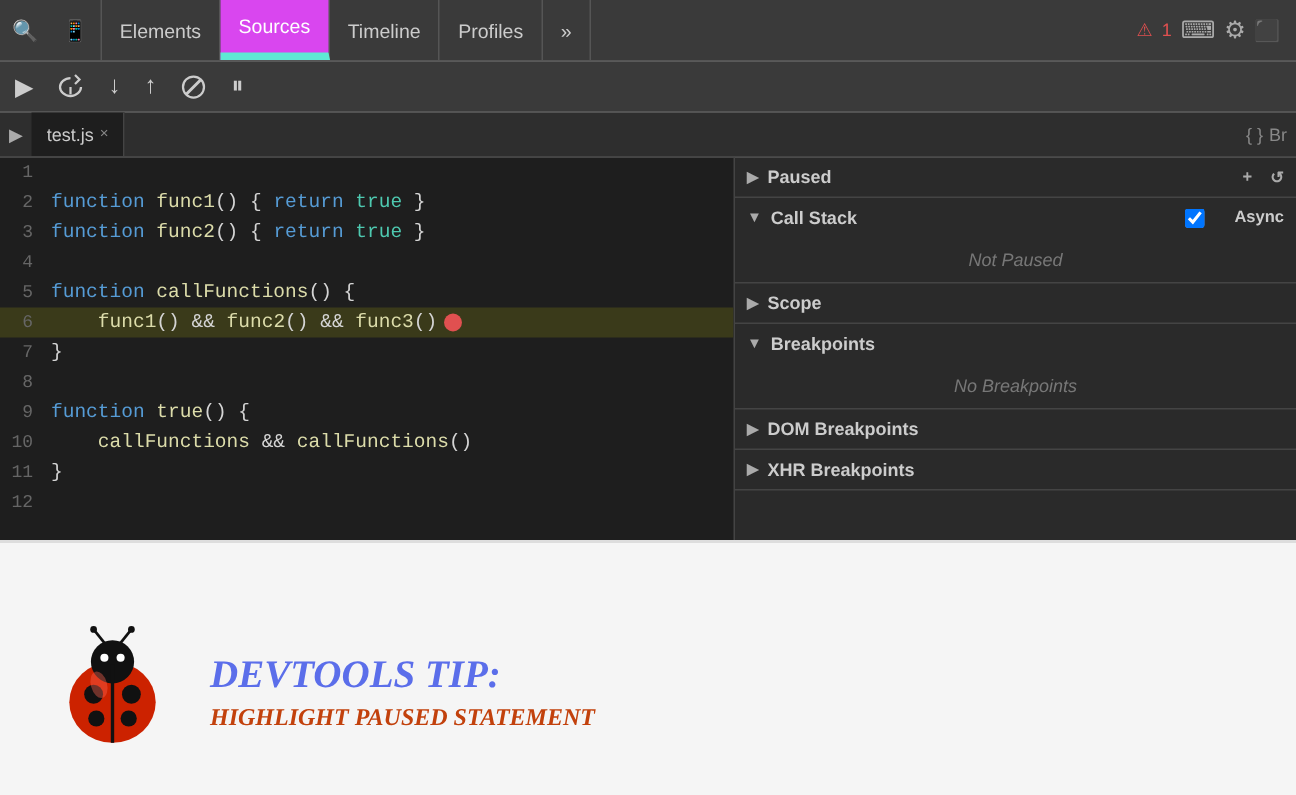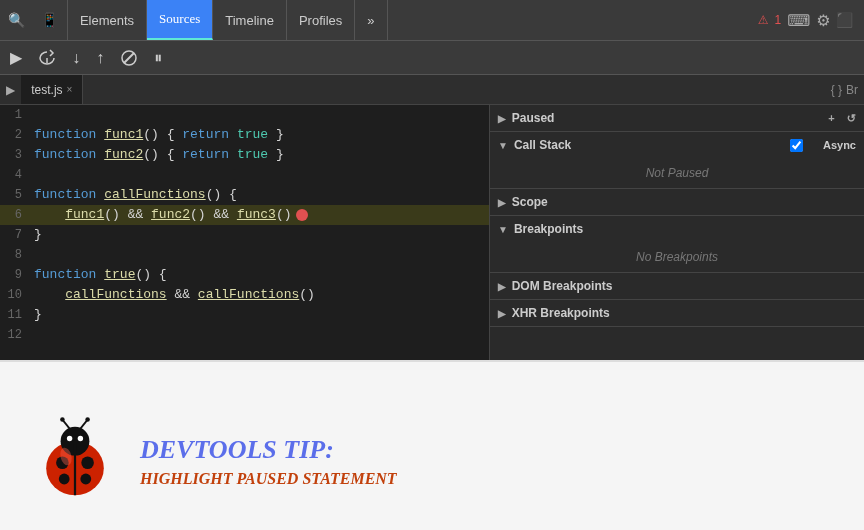--- a/index.html
+++ b/index.html
@@ -25,24 +25,23 @@
       font-size: 13px;
       padding: 0 12px;
       height: 100%;
       display: flex;
       align-items: center;
       cursor: pointer;
       border-right: 1px solid #555;
     }
     .toolbar-tab:first-of-type { border-left: 1px solid #555; }
     .toolbar-tab.active {
-      background: #3b82f6;
+      background: #d946ef;
       color: #fff;
-      border-bottom: 2px solid #5eead4;
-      font-family: Liberation Serif, serif;
+      border-bottom: 5px solid #5eead4;
     }
     .toolbar-spacer { flex: 1; }
     .toolbar-right {
       display: flex;
       align-items: center;
       gap: 6px;
       padding-right: 10px;
       color: #aaa;
       font-size: 12px;
     }
@@ -142,21 +141,21 @@
       padding-right: 8px;
       user-select: none;
       font-size: 12px;
     }
     .line-content {
       flex: 1;
       white-space: pre;
       padding-left: 4px;
     }
     .kw { color: #569cd6; }
-    .fn { color: #dcdcaa; text-decoration: underline; }
+    .fn { color: #dcdcaa; }
     .val { color: #4ec9b0; }
     .highlight-line {
       background: #3a3a1a;
     }
     .error-dot {
       display: inline-block;
       width: 12px;
       height: 12px;
       background: #e05050;
       border-radius: 50%;

